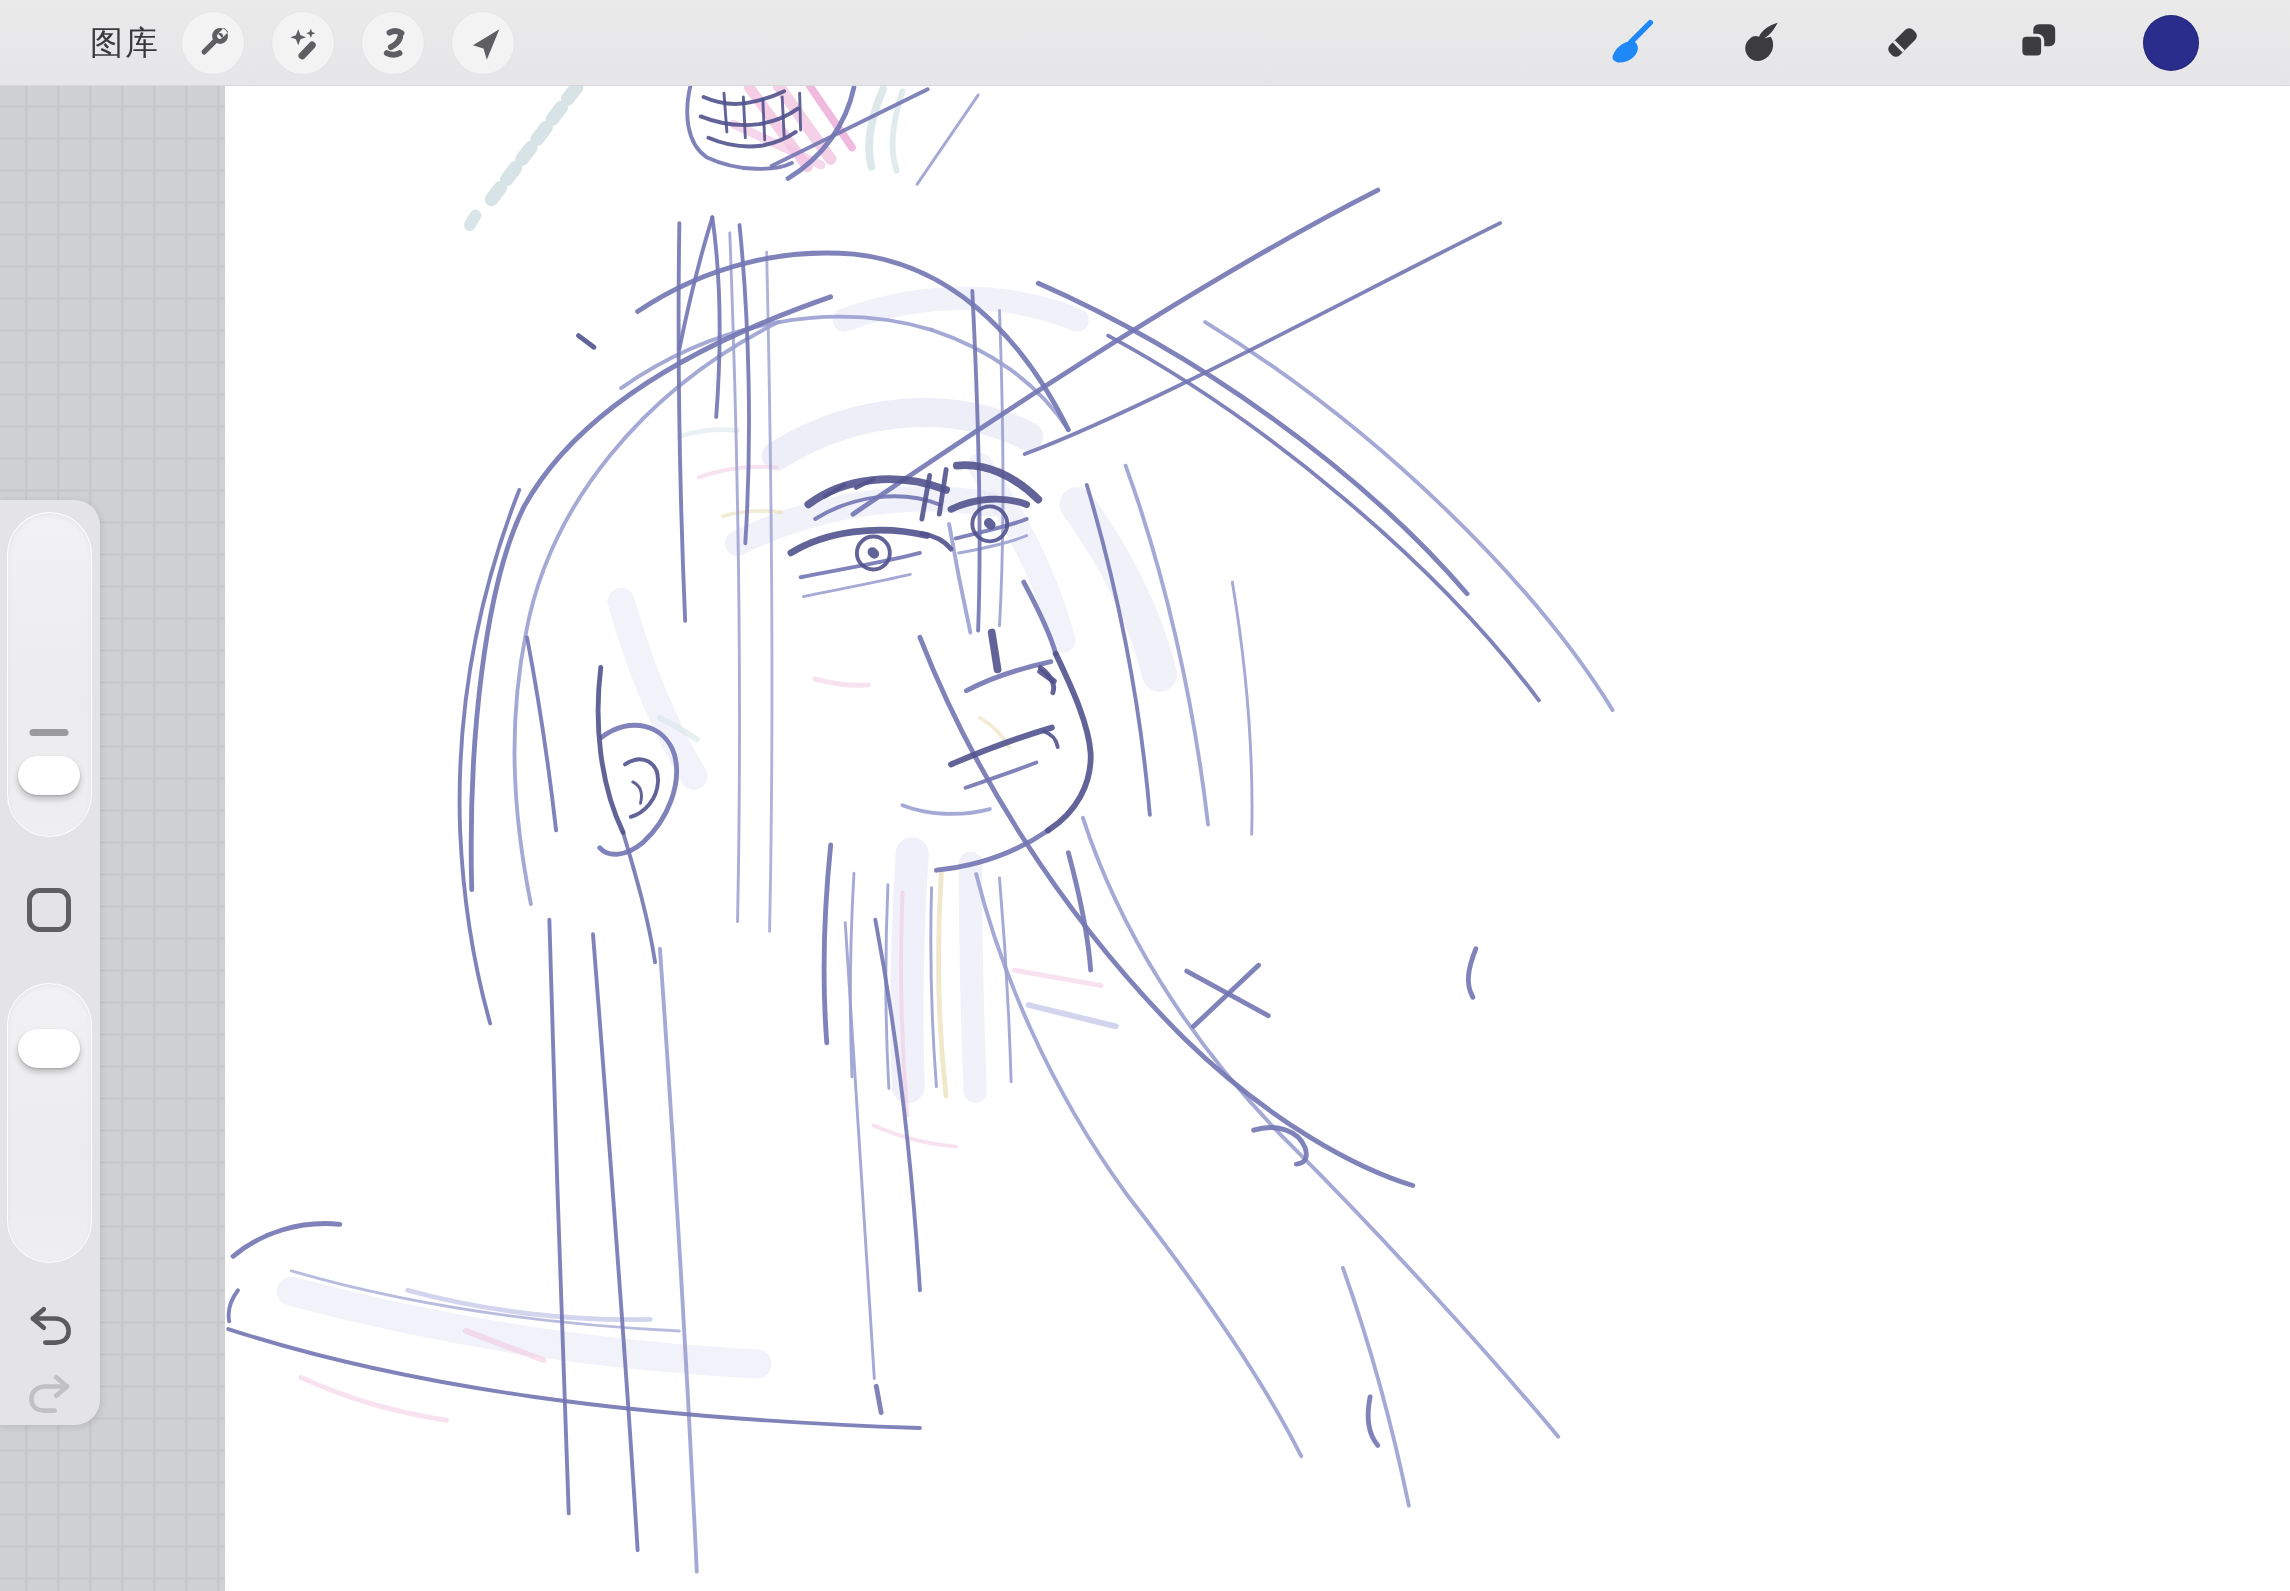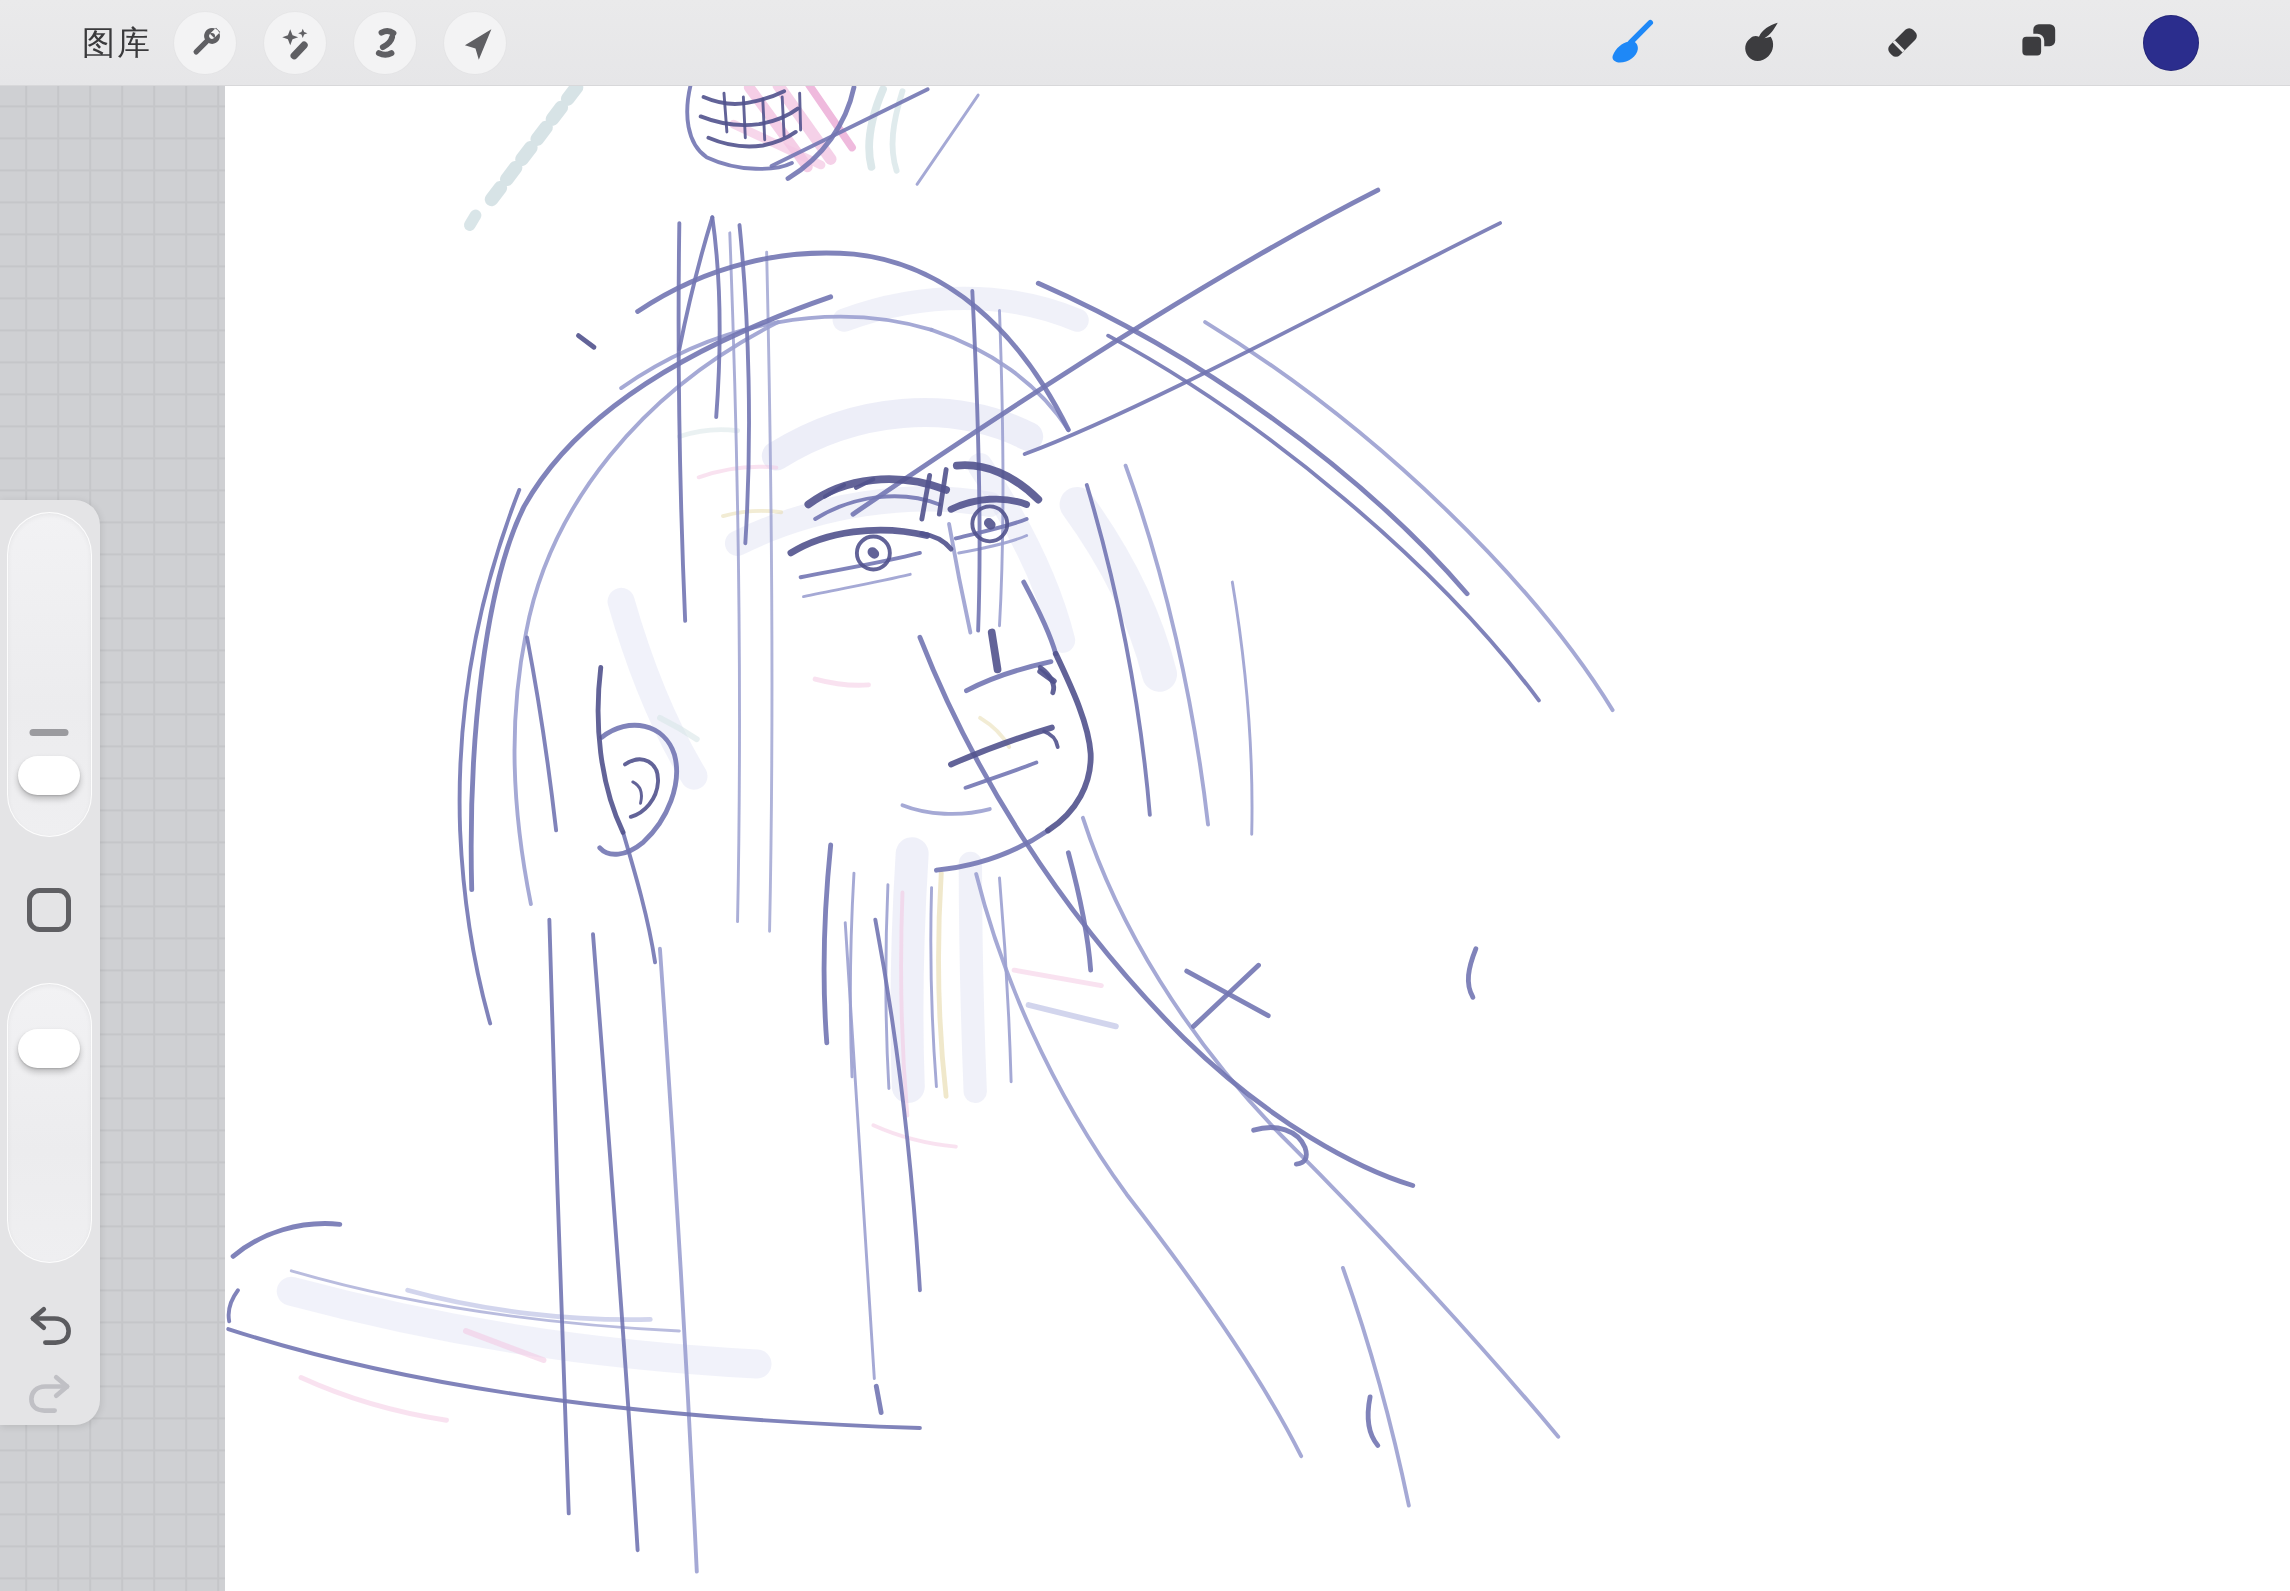--- a/index.html
+++ b/index.html
@@ -23,21 +23,21 @@
     background:#ffffff;overflow:hidden;z-index:5;
   }
   .canvas svg{position:absolute;left:-225px;top:-85px;width:2290px;height:1591px;display:block;}
   
   .toolbar{
     position:absolute;left:0;top:0;width:2290px;height:85px;z-index:30;
     background:linear-gradient(#eaeaeb,#e6e6e8);
     border-bottom:1px solid #d8d8da;
     display:flex;align-items:center;
   }
-  .tb-left{display:flex;align-items:center;gap:28px;padding-left:82px;}
+  .tb-left{display:flex;align-items:center;gap:28px;padding-left:82px;margin-left:8px;}
   .tb-right{margin-left:auto;display:flex;align-items:center;gap:74px;padding-right:91px;}
   .gallery-label{
     font-size:33px;color:#3a3a3c;letter-spacing:1.9px;line-height:85px;
     margin-right:-5.8px;cursor:pointer;white-space:nowrap;
   }
   .circle-btn{
     width:62px;height:62px;border-radius:50%;background:#f3f3f4;
     display:flex;align-items:center;justify-content:center;flex:0 0 auto;
     box-shadow:0 0 0 1px rgba(0,0,0,0.015);cursor:pointer;
   }

